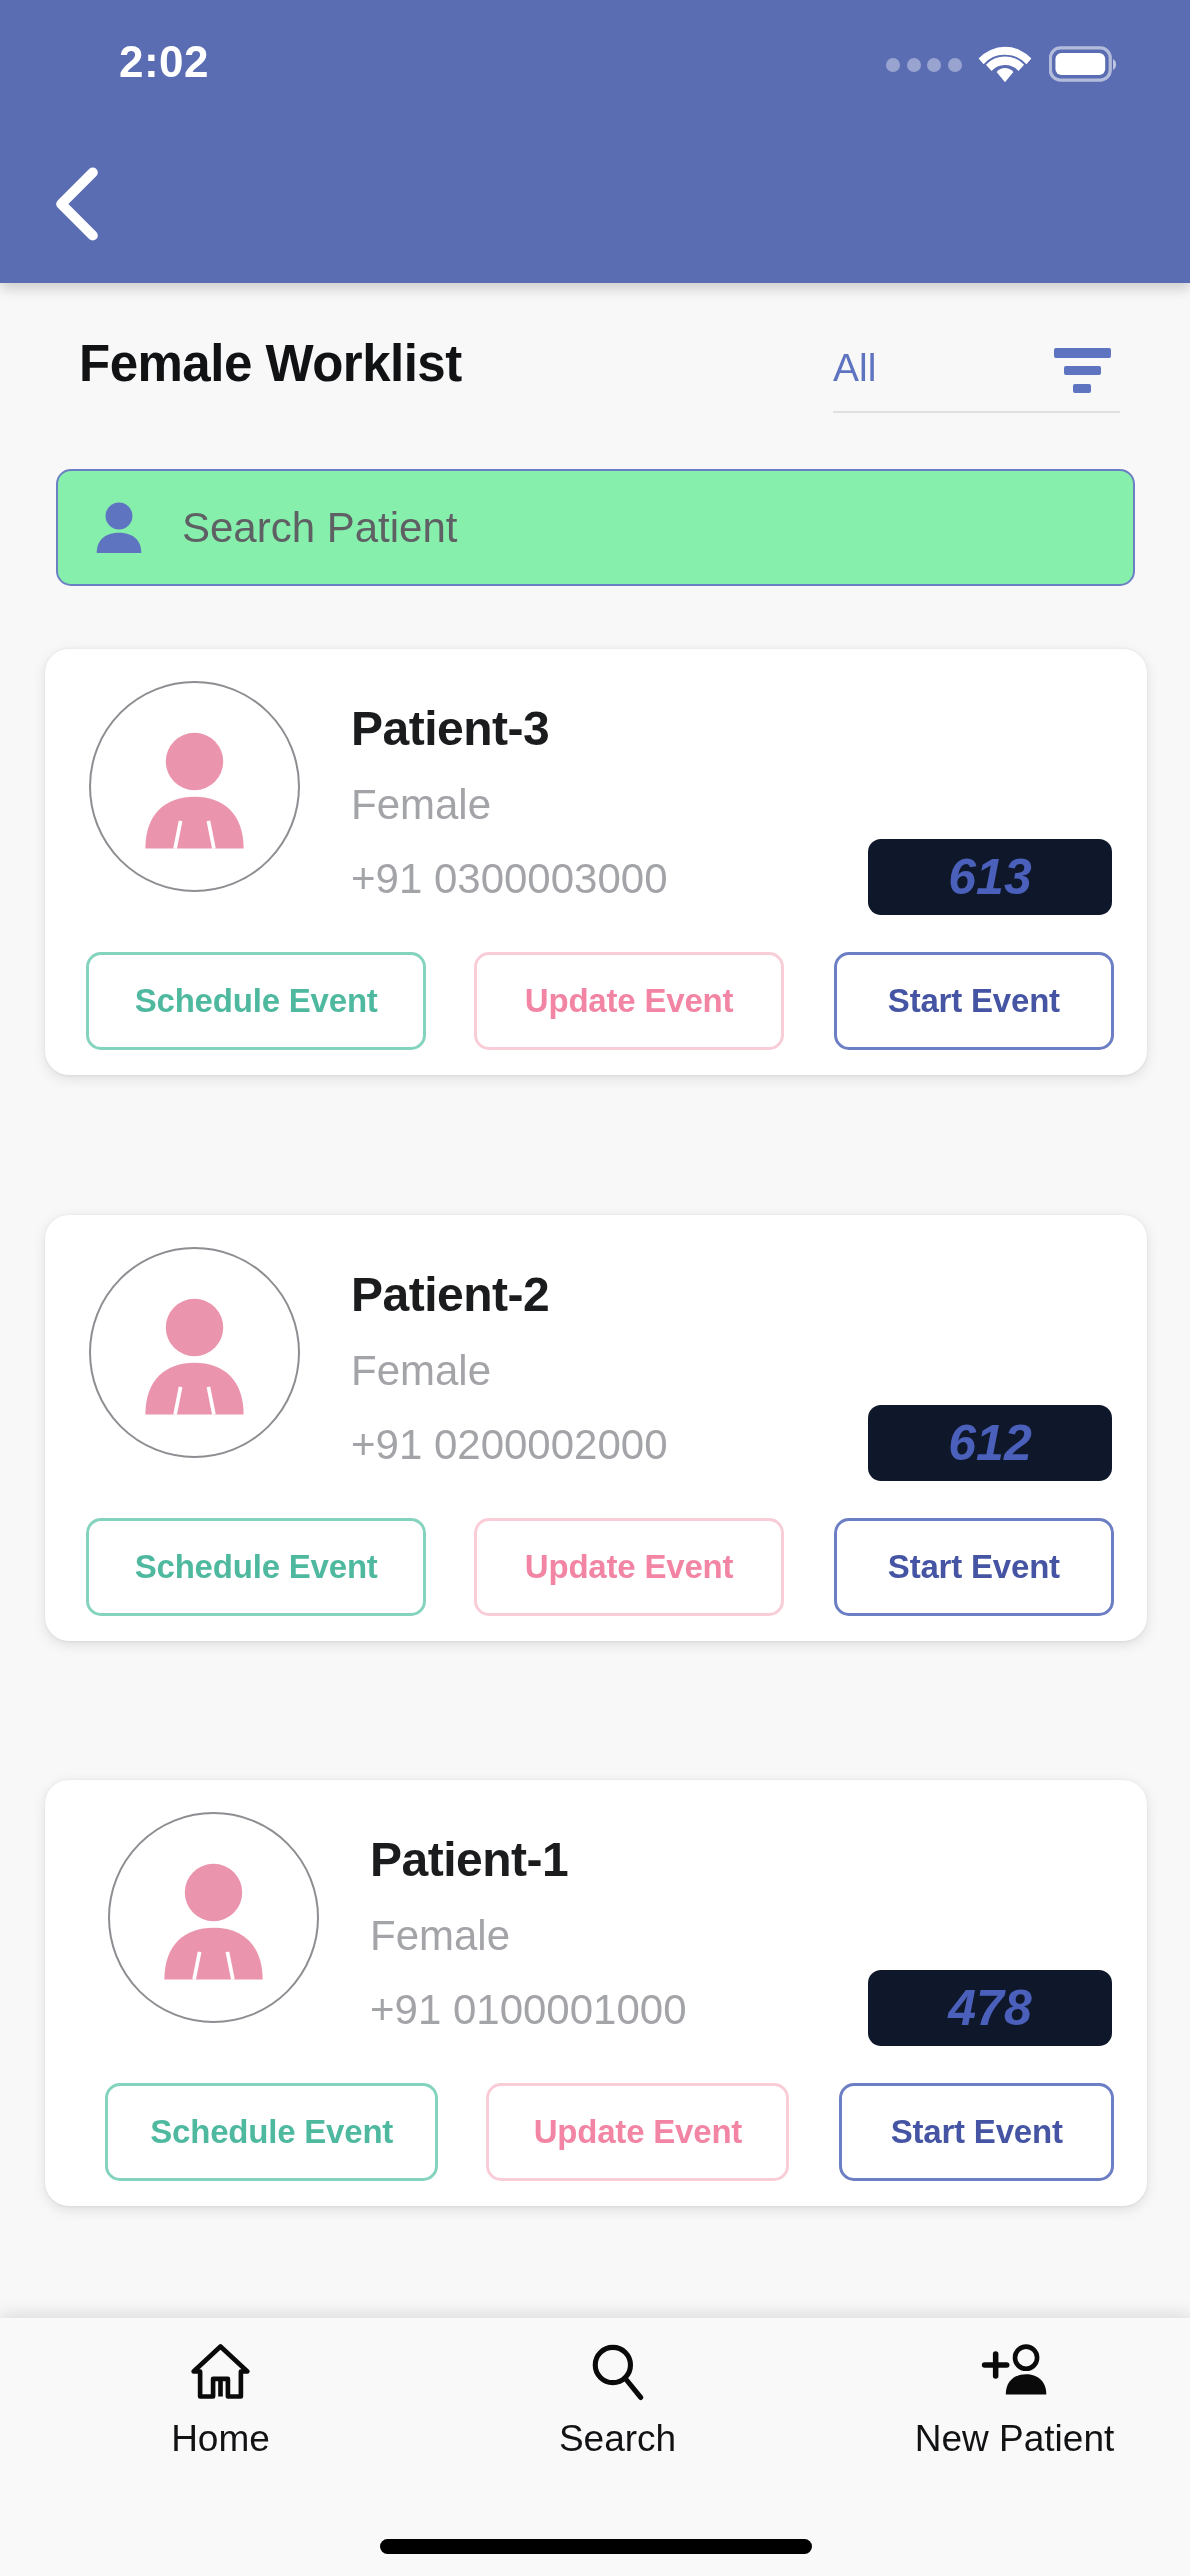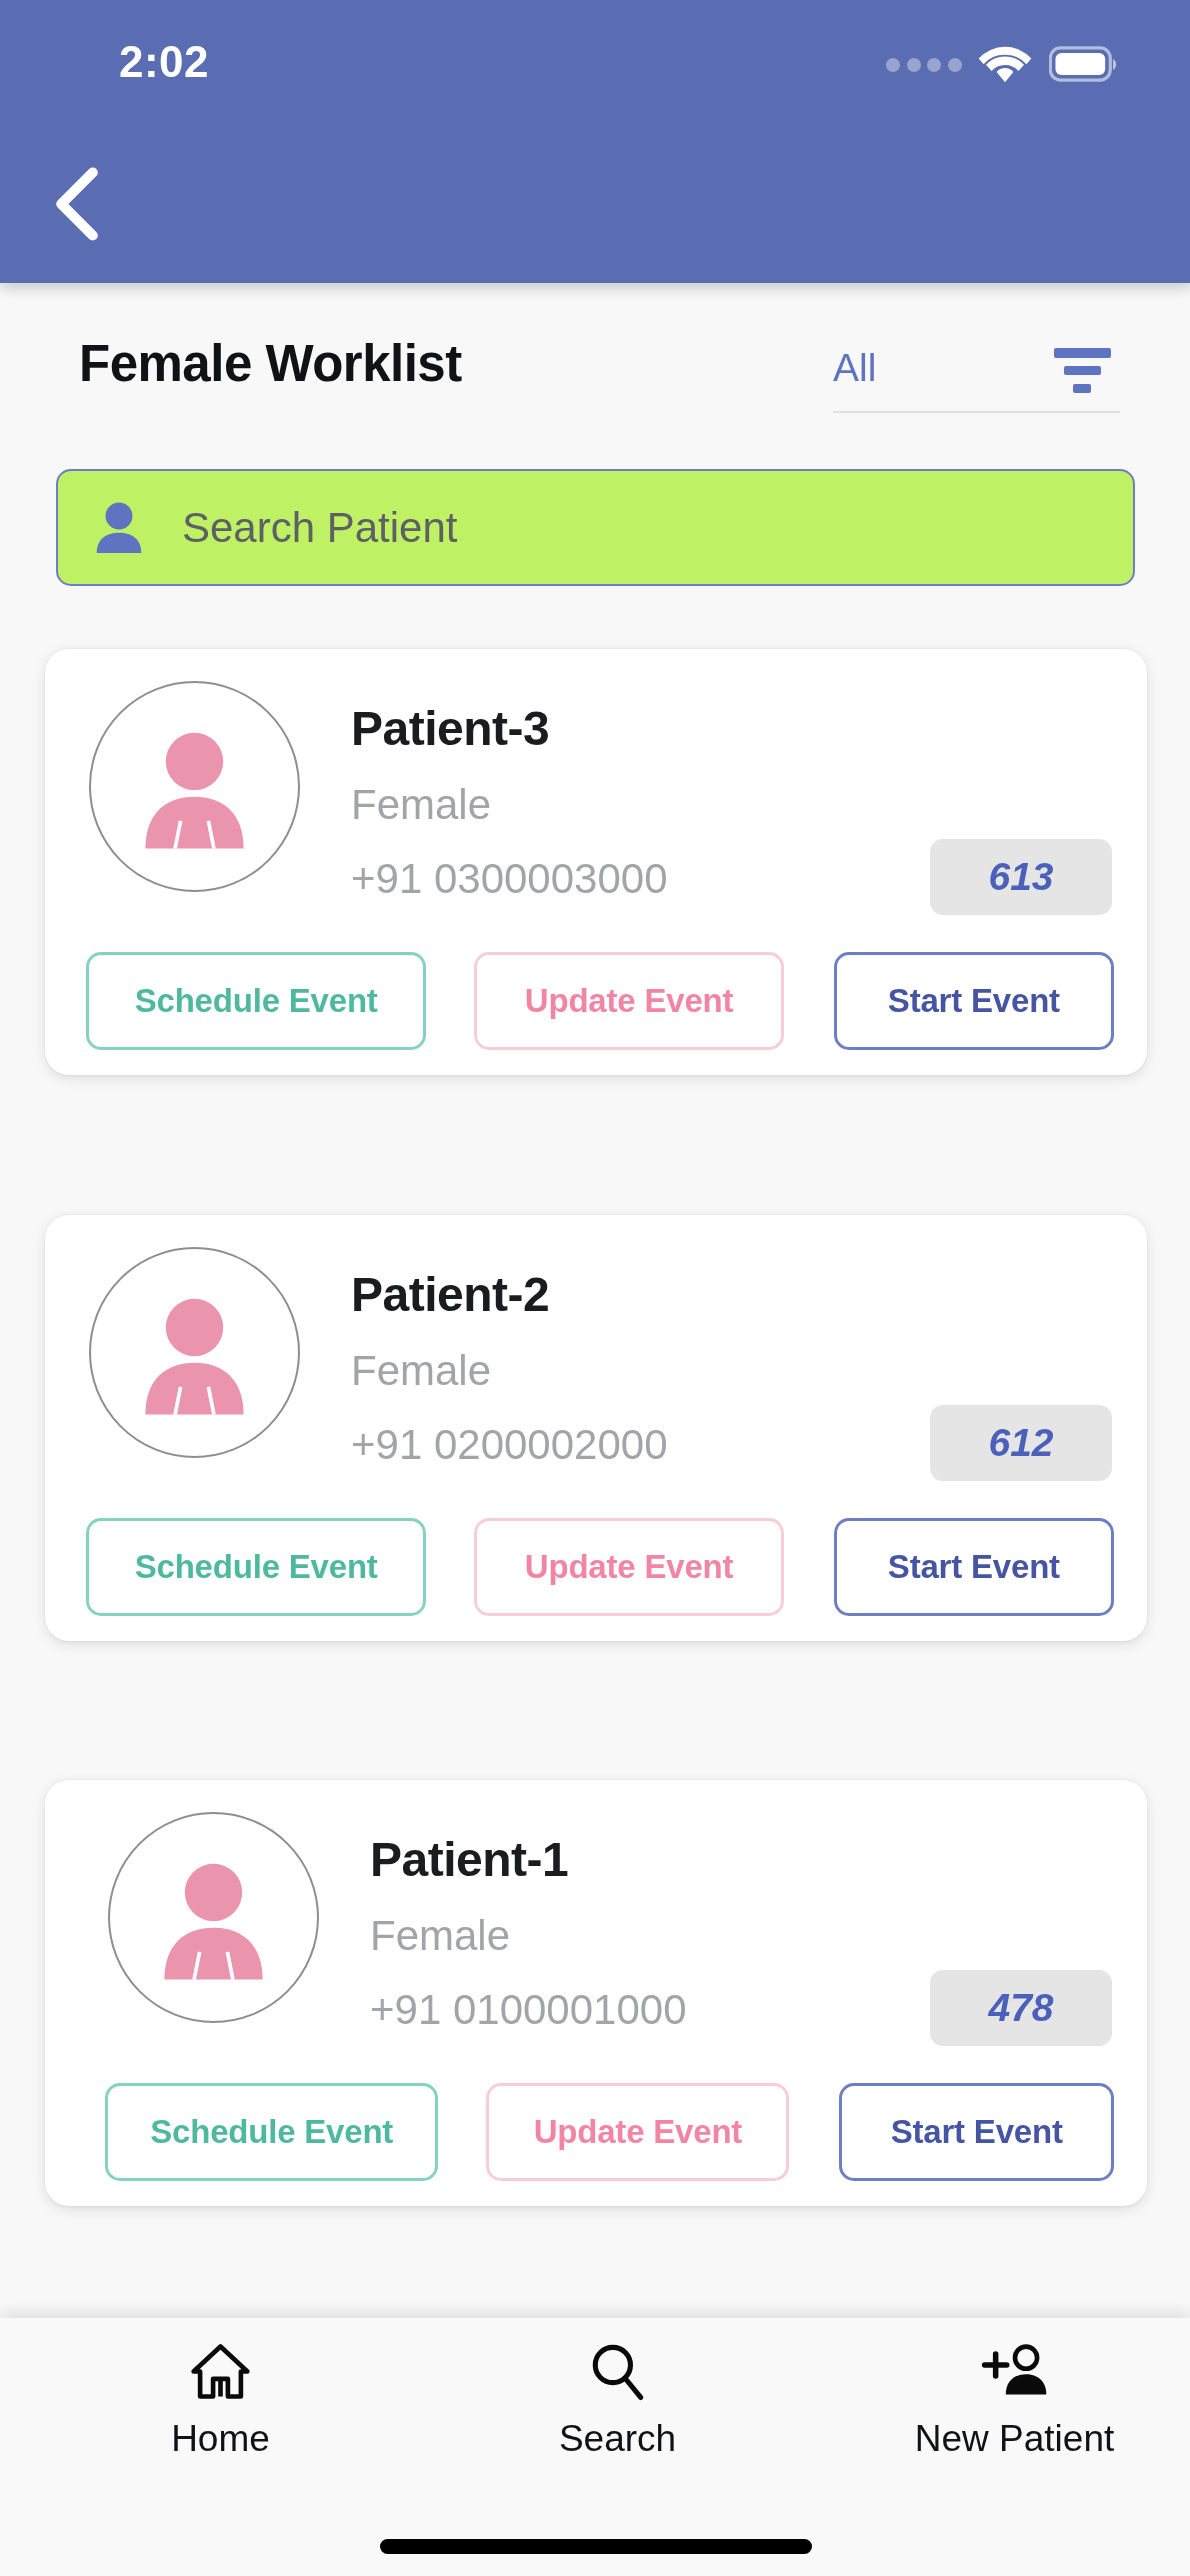--- a/index.html
+++ b/index.html
@@ -76,21 +76,21 @@
   #filter-icon span { display: block; height: 9.3px; border-radius: 1.9px; background: #5f74c0; }
   #filter-icon span:nth-child(1) { width: 57px; }
   #filter-icon span:nth-child(2) { width: 37px; }
   #filter-icon span:nth-child(3) { width: 18.5px; }
 
   
   #search-box {
     position: absolute; left: 56px; top: 469px;
     width: 1079px; height: 117px;
     border: 2.8px solid #6d7fc4; border-radius: 15px;
-    background: #bef264;
+    background: #86efac;
     display: flex; align-items: center;
   }
   #search-person-icon { margin-left: 35px; width: 52px; height: 56px; flex: none; }
   #search-placeholder {
     margin-left: 37px;
     font-size: 42px; color: #5f6064; font-weight: 500;
   }
 
   
   #cards { position: absolute; left: 0; top: 0; width: 1191px; }
@@ -116,24 +116,24 @@
   .p-gender {
     position: absolute; left: 306px; top: 132px;
     font-size: 42px; color: #a3a4a8; font-weight: 400;
   }
   .p-phone {
     position: absolute; left: 306px; top: 206px;
     font-size: 42px; color: #a3a4a8; font-weight: 400;
   }
   .p-badge {
     position: absolute; right: 35px; top: 190px;
-    width: 182px; height: 76px;
-    background: #e5e5e5; border-radius: 13px;
+    width: 244px; height: 76px;
+    background: #0f172a; border-radius: 13px;
     display: flex; align-items: center; justify-content: center;
-    font-size: 39px; font-weight: 700; font-style: italic; color: #4a60ba;
+    font-size: 50px; font-weight: 700; font-style: italic; color: #4a60ba;
   }
   .card-actions {
     position: relative; height: 148px;
     display: flex; align-items: center;
     padding: 0 33px; gap: 0; margin-left: 8px;
   }
   .act {
     height: 98px; border-radius: 15px;
     display: flex; align-items: center; justify-content: center;
     font-size: 33px; font-weight: 700; background: #ffffff;

